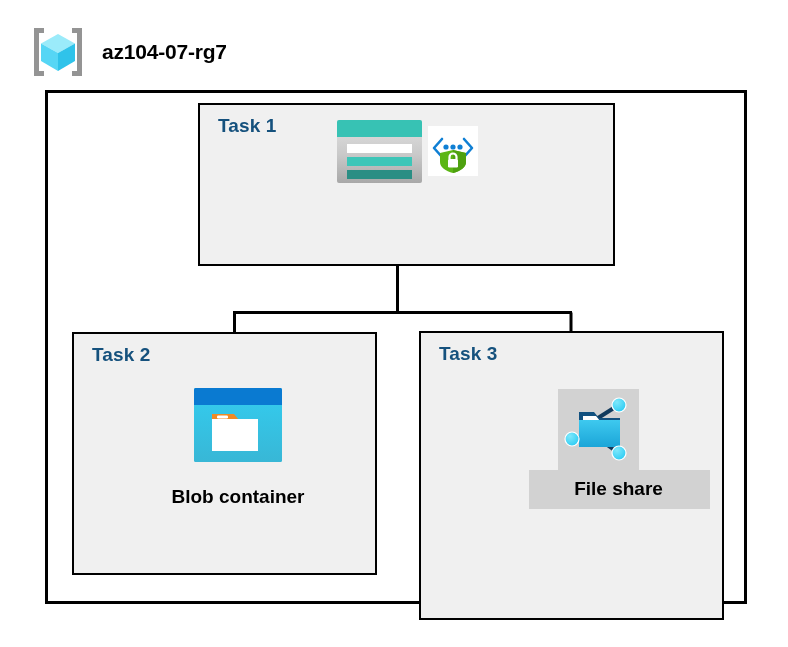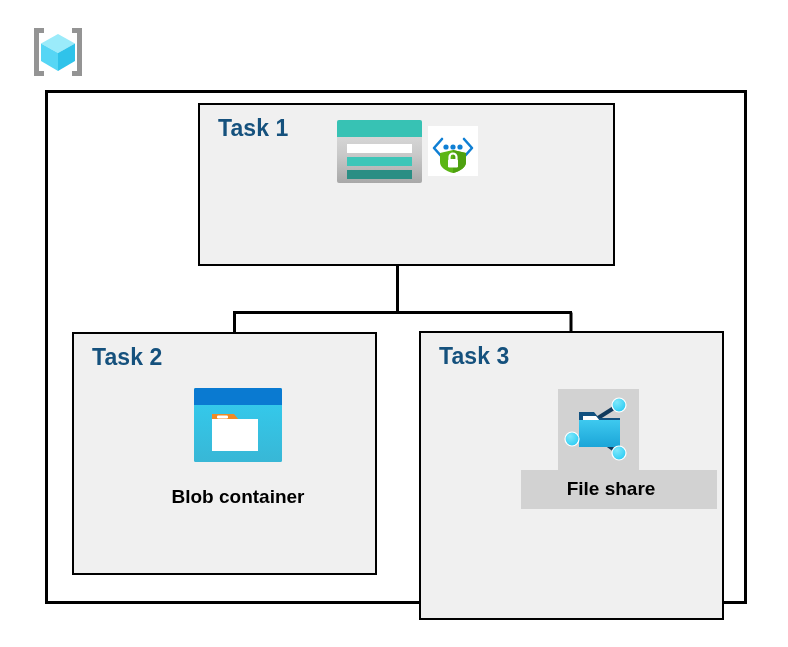--- a/index.html
+++ b/index.html
@@ -64,21 +64,21 @@
     box-sizing: border-box;
   }
   #task-1-box { left: 198px; top: 103px;  width: 417px; height: 163px; }
   #task-2-box { left: 72px;  top: 332px;  width: 305px; height: 243px; }
   #task-3-box { left: 419px; top: 331px;  width: 305px; height: 289px; }
 
   .task-label {
     position: absolute;
     left: 18px;
     top: 10px;
-    font-size: 23px;
+    font-size: 19px;
     font-weight: bold;
     color: #15517d;
     letter-spacing: 0.1px;
   }
 
   
   .node {
     position: absolute;
     display: flex;
     flex-direction: column;
@@ -125,21 +125,21 @@
     background: #d2d2d2;
     width: 81px;
     height: 81px;
     display: flex;
     align-items: center;
     justify-content: center;
   }
   .fs-caption-bg {
     background: #d2d2d2;
     width: 180px;
-    padding: 8px 16px 9px 0;
+    padding: 8px 1px 9px 0;
     display: flex;
     align-items: center;
     justify-content: center;
     margin-left: 42px;
   }
 
   
   .connector {
     position: absolute;
     left: 0;
@@ -162,20 +162,21 @@
 
         <path d="M42 2 L52 2 L52 50 L42 50 L42 45 L47 45 L47 7 L42 7 Z" fill="#949494"></path>
 
         <path d="M28 8 L45 17.5 L28 27 L11 17.5 Z" fill="#9bebfa"></path>
 
         <path d="M11 17.5 L28 27 L28 45 L11 35 Z" fill="#56d6f5"></path>
 
         <path d="M45 17.5 L45 35 L28 45 L28 27 Z" fill="#2fc3ea"></path>
       </svg>
     </span>
+    <span class="rg-title">az104-07-rg7</span>
   </div>
 
   <div class="rg-box"></div>
 
   <svg class="connector" xmlns="http://www.w3.org/2000/svg">
 
     <line x1="397.5" y1="266" x2="397.5" y2="312.5" stroke="#000000" stroke-width="3"></line>
 
     <line x1="233" y1="312.5" x2="572" y2="312.5" stroke="#000000" stroke-width="3"></line>
 

